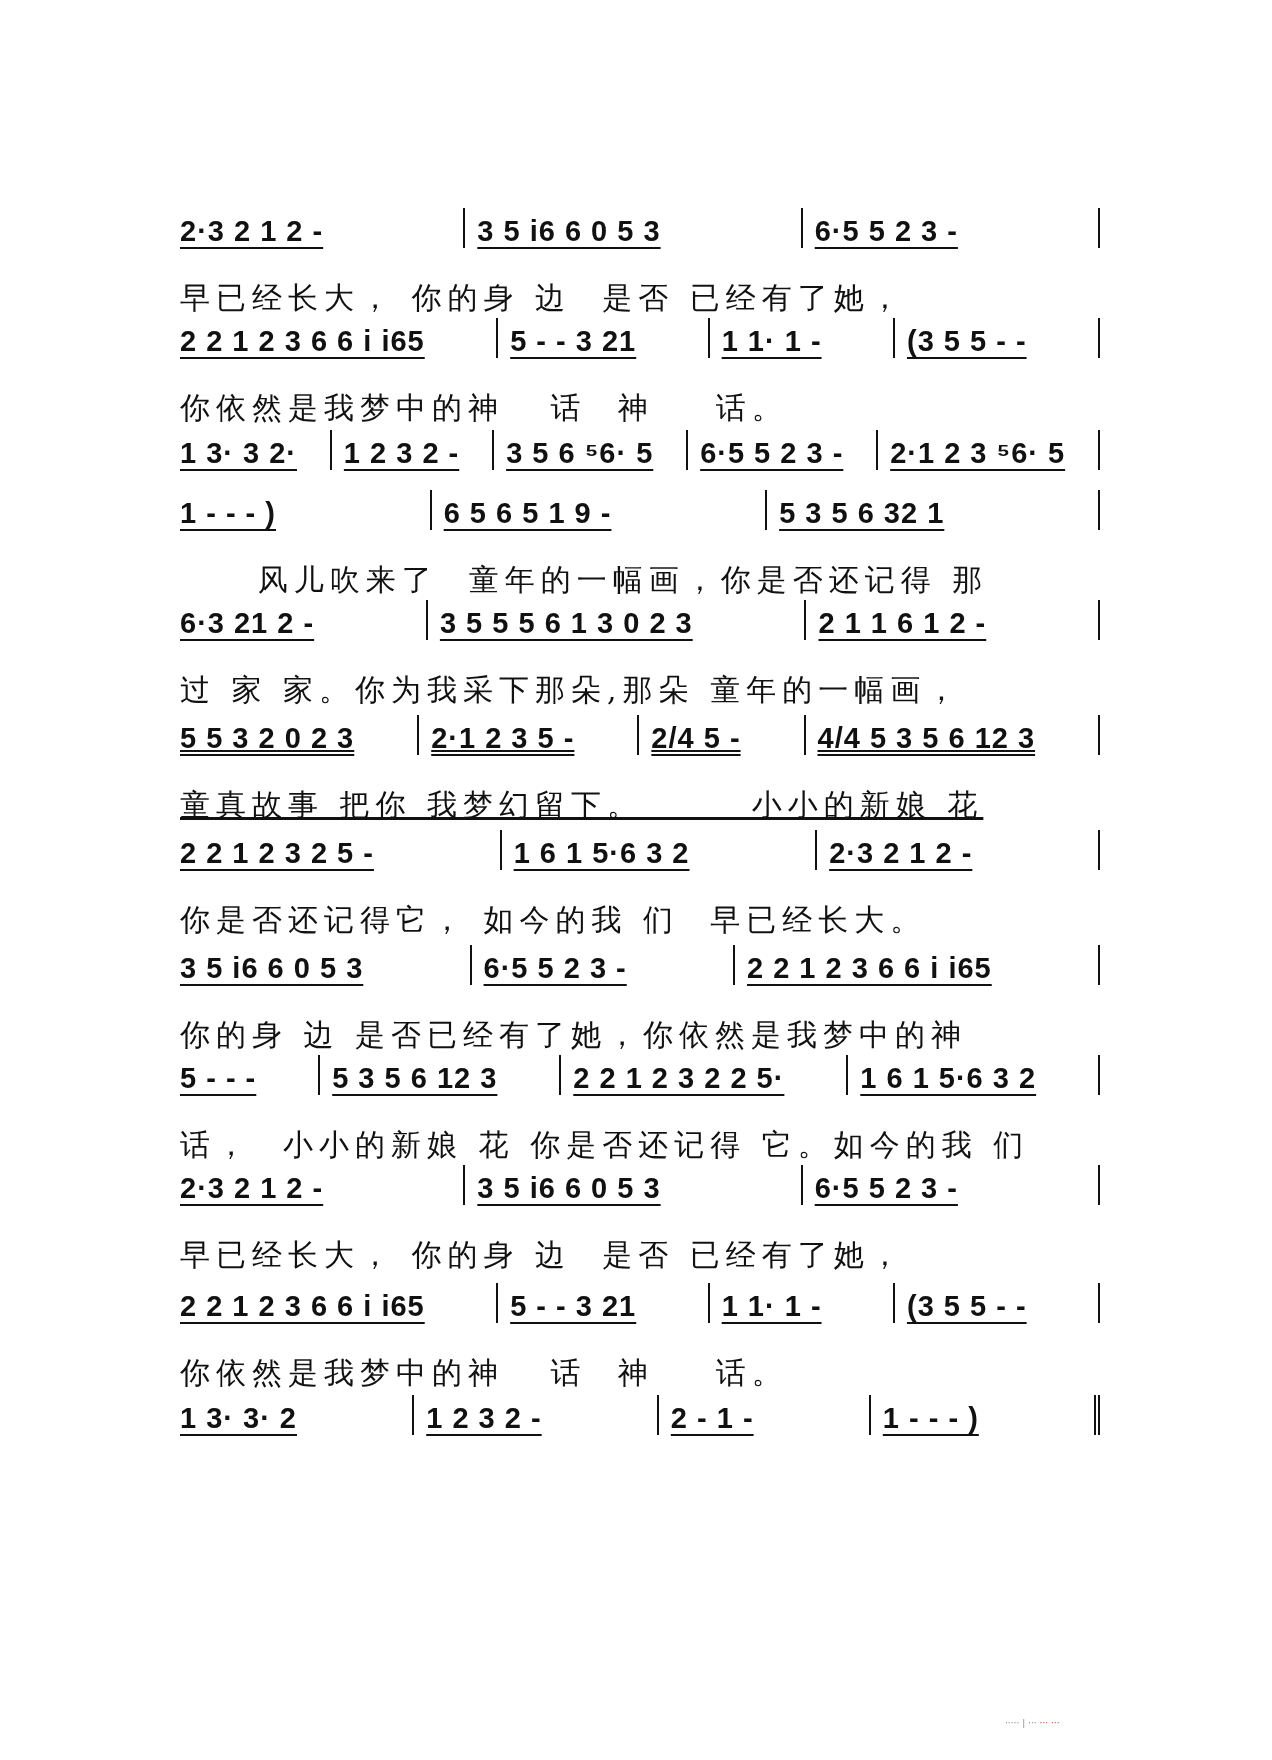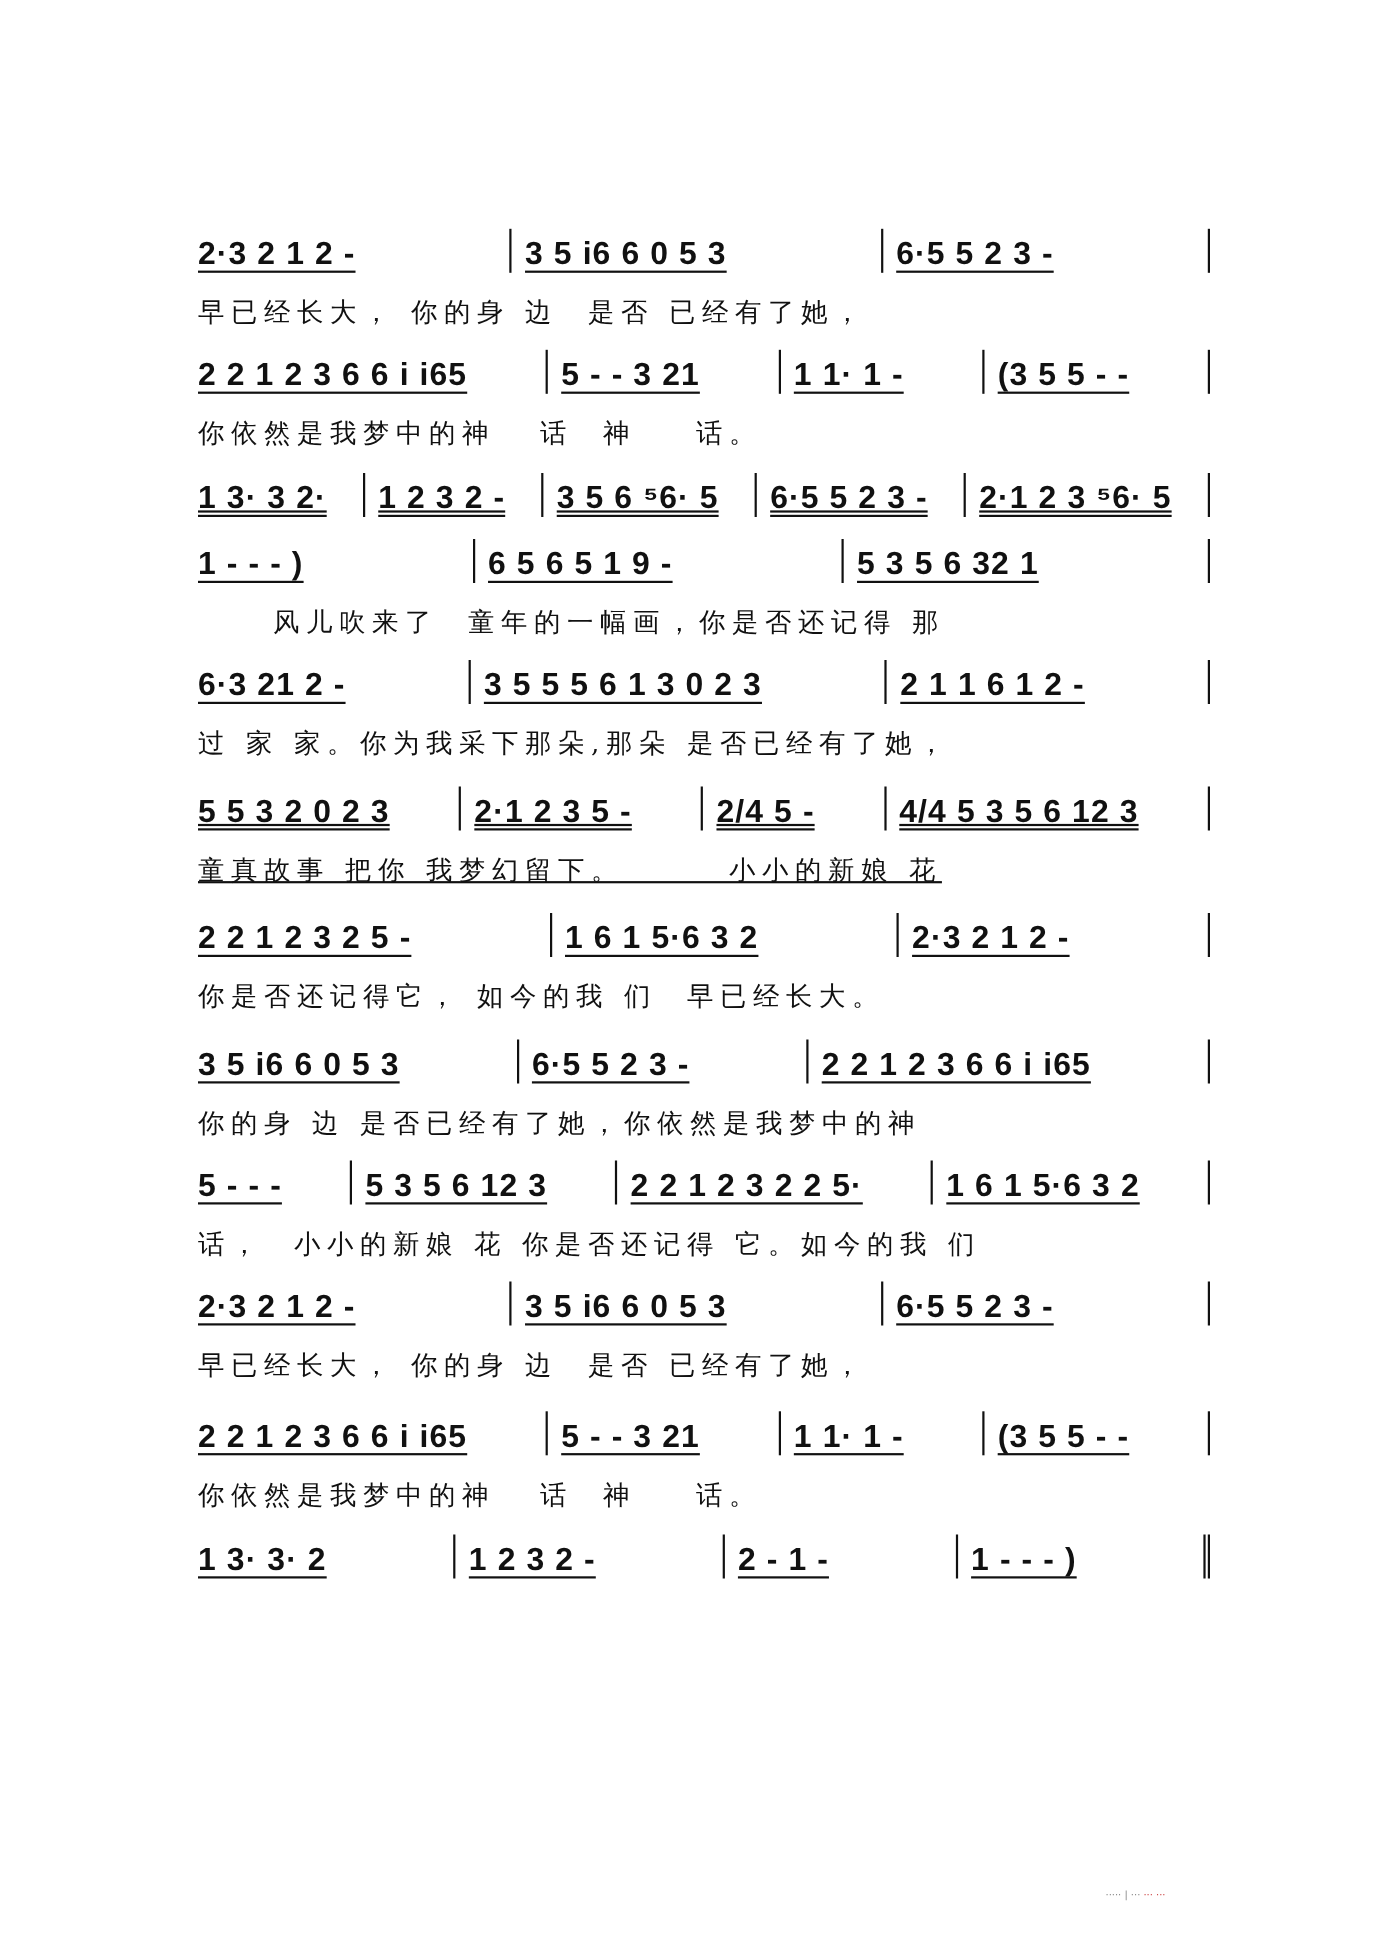--- a/index.html
+++ b/index.html
@@ -7,22 +7,22 @@
          font-family: "DejaVu Sans", sans-serif; color: #111; }
   .system { position: absolute; left: 180px; width: 920px; }
   .notes { position: relative; height: 44px; display: flex; align-items: flex-start;
            font-family: "Liberation Sans", sans-serif; font-weight: bold; font-size: 29px;
            letter-spacing: 1px; white-space: nowrap; }
   .measure { flex: 1 1 auto; display: flex; justify-content: space-between; align-items: flex-end;
              padding: 0 12px; border-right: 2px solid #111; height: 40px; box-sizing: border-box;
              text-decoration: underline; text-decoration-thickness: 2px; text-underline-offset: 6px; }
   .measure.first { padding-left: 0; }
   .measure.final { border-right: 6px double #111; }
-  .lyrics { font-family: "DejaVu Serif", serif; font-size: 24px; letter-spacing: 6px;
-            margin-top: 16px; white-space: pre; }
+  .lyrics { font-family: "DejaVu Serif", serif; font-size: 30px; letter-spacing: 6px;
+            margin-top: 26px; white-space: pre; }
   .watermark { position: absolute; left: 1005px; top: 1718px; font-size: 9px; color: #888; }
   .watermark .red { color: #c44; }
 </style>
 </head>
 <body>
 
 <div>
   <div id="systems">
       <div class="system" style="top: 208px;">
         <div class="notes">
@@ -34,21 +34,21 @@
       </div>
       <div class="system" style="top: 318px;">
         <div class="notes">
           <div class="measure first">2 2 1 2 3 6 6 i i65</div>
           <div class="measure">5 - - 3 21</div>
           <div class="measure">1 1· 1 -</div>
           <div class="measure">(3 5 5 - -</div>
         </div>
         <div class="lyrics">你依然是我梦中的神   话  神    话。</div>
       </div>
-      <div class="system" style="top: 430px; text-decoration: underline;">
+      <div class="system" style="top: 430px;">
         <div class="notes">
           <div class="measure first">1 3· 3 2·</div>
           <div class="measure">1 2 3 2 -</div>
           <div class="measure">3 5 6 ⁵6· 5</div>
           <div class="measure">6·5 5 2 3 -</div>
           <div class="measure">2·1 2 3 ⁵6· 5</div>
         </div>
       </div>
       <div class="system" style="top: 490px;">
         <div class="notes">
@@ -57,21 +57,21 @@
           <div class="measure">5 3 5 6 32 1</div>
         </div>
         <div class="lyrics">     风儿吹来了  童年的一幅画，你是否还记得 那</div>
       </div>
       <div class="system" style="top: 600px;">
         <div class="notes">
           <div class="measure first">6·3 21 2 -</div>
           <div class="measure">3 5 5 5 6 1 3 0 2 3</div>
           <div class="measure">2 1 1 6 1 2 -</div>
         </div>
-        <div class="lyrics">过 家 家。你为我采下那朵,那朵 是否已经有了她，</div>
+        <div class="lyrics">过 家 家。你为我采下那朵,那朵 童年的一幅画，</div>
       </div>
       <div class="system" style="top: 715px; text-decoration: underline;">
         <div class="notes">
           <div class="measure first">5 5 3 2 0 2 3</div>
           <div class="measure">2·1 2 3 5 -</div>
           <div class="measure">2/4 5 -</div>
           <div class="measure">4/4 5 3 5 6 12 3</div>
         </div>
         <div class="lyrics">童真故事 把你 我梦幻留下。       小小的新娘 花</div>
       </div>

